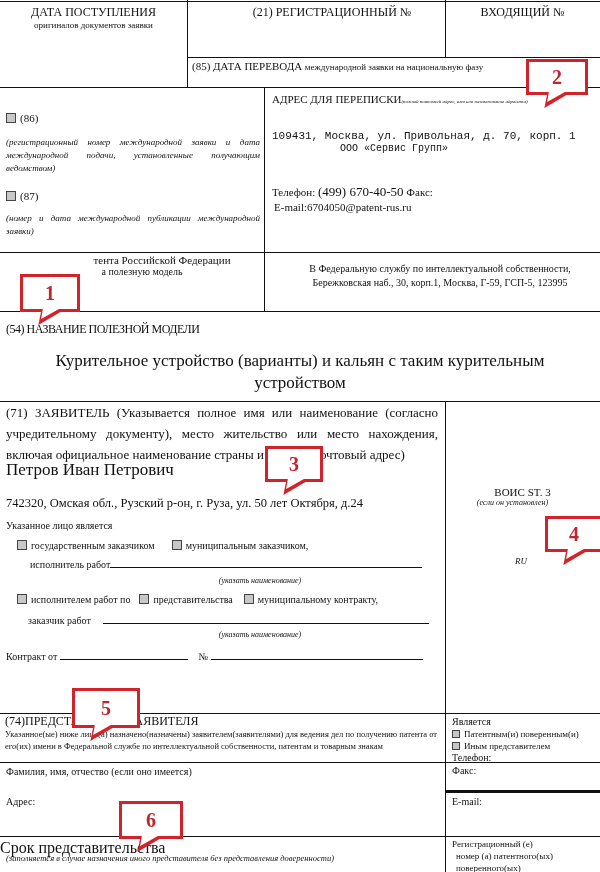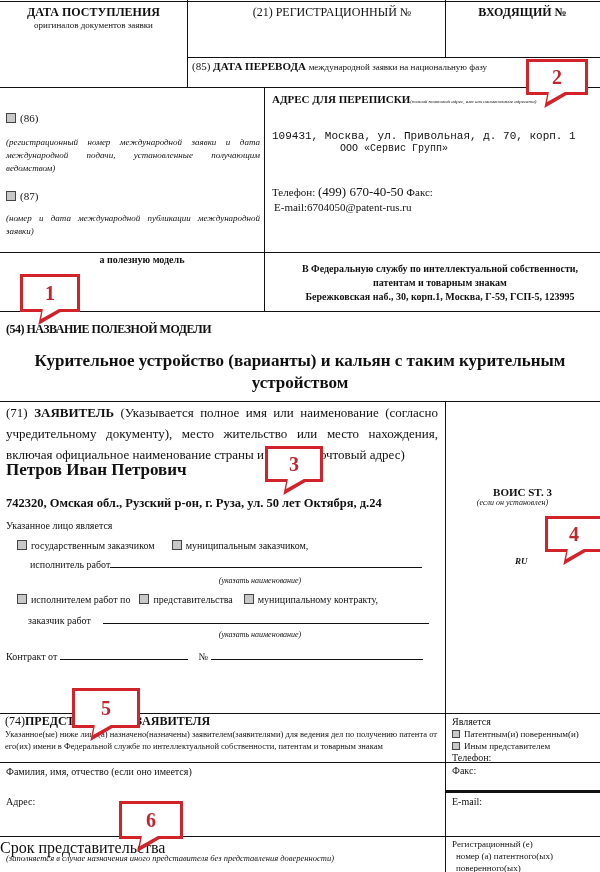--- a/index.html
+++ b/index.html
@@ -2,21 +2,21 @@
 <html><head>
 <meta charset="utf-8">
 <style>
   * { box-sizing: border-box; margin: 0; padding: 0; }
   html, body { width: 600px; height: 872px; background: #ffffff; overflow: hidden; }
   body { position: relative; font-family: "Liberation Serif", "DejaVu Serif", serif; color: #111; }
   .abs { position: absolute; }
   .hl { position: absolute; height: 0; border-top: 1.5px solid #111; }
   .vl { position: absolute; width: 0; border-left: 1.5px solid #111; }
   .thick { border-top-width: 3px; }
-  .b { font-weight: bold; }
+  .b { font-weight: normal; }
   .i { font-style: italic; }
   .c { text-align: center; }
   .j { text-align: justify; }
   .mono { font-family: "Liberation Mono", "DejaVu Sans Mono", monospace; }
   .cb { display: inline-block; width: 10px; height: 10px; background: #c8c8c8; border: 1px solid #444; vertical-align: -1px; margin-right: 4px; }
   .uline { display: inline-block; border-bottom: 1px solid #111; height: 10px; vertical-align: baseline; }
   .callout { position: absolute; border: 3px solid #d2232a; background: #fff; color: #c0262c; font-weight: bold; font-size: 20px; text-align: center; font-family: "Liberation Serif", serif; }
   .callout .tail-outer { position:absolute; left: 14px; bottom: -16px; width: 0; height: 0;
       border-left: 6px solid transparent; border-right: 18px solid transparent; border-top: 16px solid #d2232a; transform: skewX(-30deg); }
   .callout .tail-inner { position:absolute; left: 17px; bottom: -10px; width: 0; height: 0;
@@ -75,25 +75,25 @@
 <div class="abs" style="left:272px;top:184px;font-size:11px;white-space:nowrap;">
   <span>Телефон:</span>
   <span style="font-size:13px;">(499) 670-40-50</span>
   <span>Факс:</span>
 </div>
 <div class="abs" style="left:274px;top:201px;font-size:11px;white-space:nowrap;">
   <span>E-mail:</span><span>6704050@patent-rus.ru</span>
 </div>
 
 <div class="abs c" style="left:0;top:254px;width:264px;">
+  <div class="b" style="font-size:11px;padding-left:60px;">тента Российской Федерации</div>
   <div class="b" style="font-size:10px;padding-left:20px;">а полезную модель</div>
 </div>
 <div class="abs c b" style="left:264px;top:262px;width:336px;font-size:10px;line-height:14px;padding-left:16px;">
   <div>В Федеральную службу по интеллектуальной собственности,</div>
-  <div>патентам и товарным знакам</div>
   <div>Бережковская наб., 30, корп.1, Москва, Г-59, ГСП-5, 123995</div>
 </div>
 
 <div class="abs b" style="left:6px;top:322px;font-size:12px;letter-spacing:-0.5px;">(54) НАЗВАНИЕ ПОЛЕЗНОЙ МОДЕЛИ</div>
 <div class="abs c b" style="left:20px;top:350px;width:560px;font-size:17px;line-height:22px;">Курительное устройство (варианты) и кальян с таким курительным устройством</div>
 
 <div class="abs j" style="left:6px;top:402px;width:432px;font-size:13px;line-height:21px;">
   <span>(71)</span>
   <span class="b">ЗАЯВИТЕЛЬ</span>
   <span>(Указывается полное имя или наименование (согласно учредительному документу), место жительство или место нахождения, включая официальное наименование страны и полный почтовый адрес)</span>

